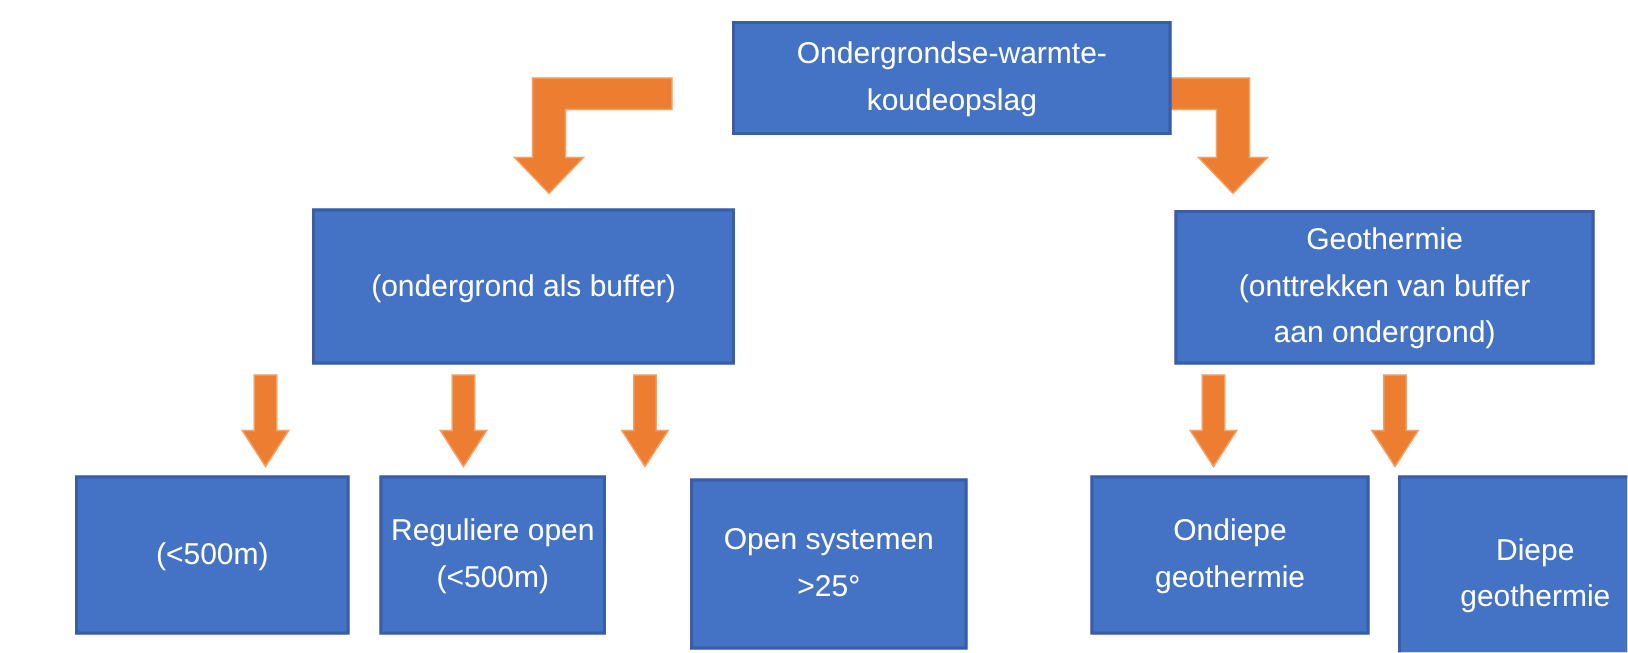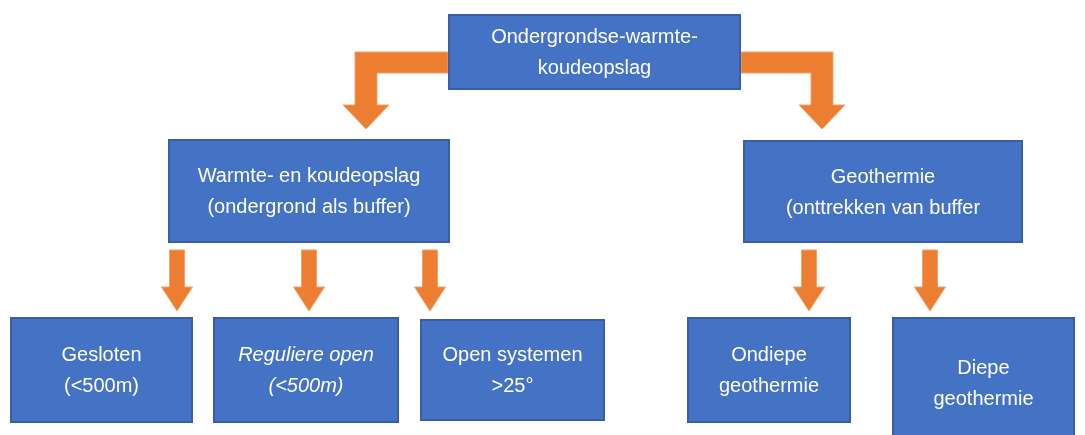--- a/index.html
+++ b/index.html
@@ -27,30 +27,31 @@
     background: var(--box-fill, #4472C4);
     border: 2px solid var(--box-border, #3A5DA8);
     color: var(--text, #ffffff);
     display: flex;
     flex-direction: column;
     align-items: center;
     justify-content: center;
     text-align: center;
     font-size: 20px;
     line-height: 31px;
+    margin-left: 40px;
   }
   .node span { display: block; white-space: nowrap; }
 
   .node-root { left: 448px; top: 14px;  width: 293px; height: 76px; }
   .node-wko  { left: 168px; top: 139px; width: 282px; height: 104px; }
   .node-geo  { left: 743px; top: 140px; width: 280px; height: 103px; }
   .node-b1   { left: 10px;  top: 317px; width: 183px; height: 106px; }
-  .node-b2   { left: 213px; top: 317px; width: 186px; height: 106px; font-style: italic; }
-  .node-b3   { left: 420px; top: 319px; width: 185px; height: 102px; }
-  .node-b4   { left: 687px; top: 317px; width: 164px; height: 106px; }
+  .node-b2   { left: 213px; top: 317px; width: 151px; height: 106px; }
+  .node-b3   { left: 420px; top: 319px; width: 185px; height: 114px; }
+  .node-b4   { left: 687px; top: 317px; width: 186px; height: 106px; }
   .node-b5   { left: 892px; top: 317px; width: 183px; height: 132px; }
 </style>
 </head>
 <body>
 
 <div class="canvas">
 
   <svg class="arrows" viewBox="0 0 1085 435" xmlns="http://www.w3.org/2000/svg" aria-hidden="true">
     <polygon class="arrow" points="448,52 355,52 355,105 343,105 366,129 389,105 377,105 377,73 448,73"></polygon>
     <polygon class="arrow" points="741,52 833,52 833,105 845,105 822,129 799,105 811,105 811,73 741,73"></polygon>
@@ -60,31 +61,30 @@
     <polygon class="arrow" points="801.5,250 816.5,250 816.5,287 824.5,287 809,311 793.5,287 801.5,287"></polygon>
     <polygon class="arrow" points="922.5,250 937.5,250 937.5,287 945.5,287 930,311 914.5,287 922.5,287"></polygon>
   </svg>
 
   <div class="node node-root">
     <span>Ondergrondse-warmte-</span>
     <span>koudeopslag</span>
   </div>
 
   <div class="node node-wko">
-    <span>Warmte- en koudeopslag</span>
     <span>(ondergrond als buffer)</span>
   </div>
 
   <div class="node node-geo">
     <span>Geothermie</span>
     <span>(onttrekken van buffer</span>
+    <span>aan ondergrond)</span>
   </div>
 
   <div class="node node-b1">
-    <span>Gesloten</span>
     <span>(&lt;500m)</span>
   </div>
 
   <div class="node node-b2">
     <span>Reguliere open</span>
     <span>(&lt;500m)</span>
   </div>
 
   <div class="node node-b3">
     <span>Open systemen</span>

